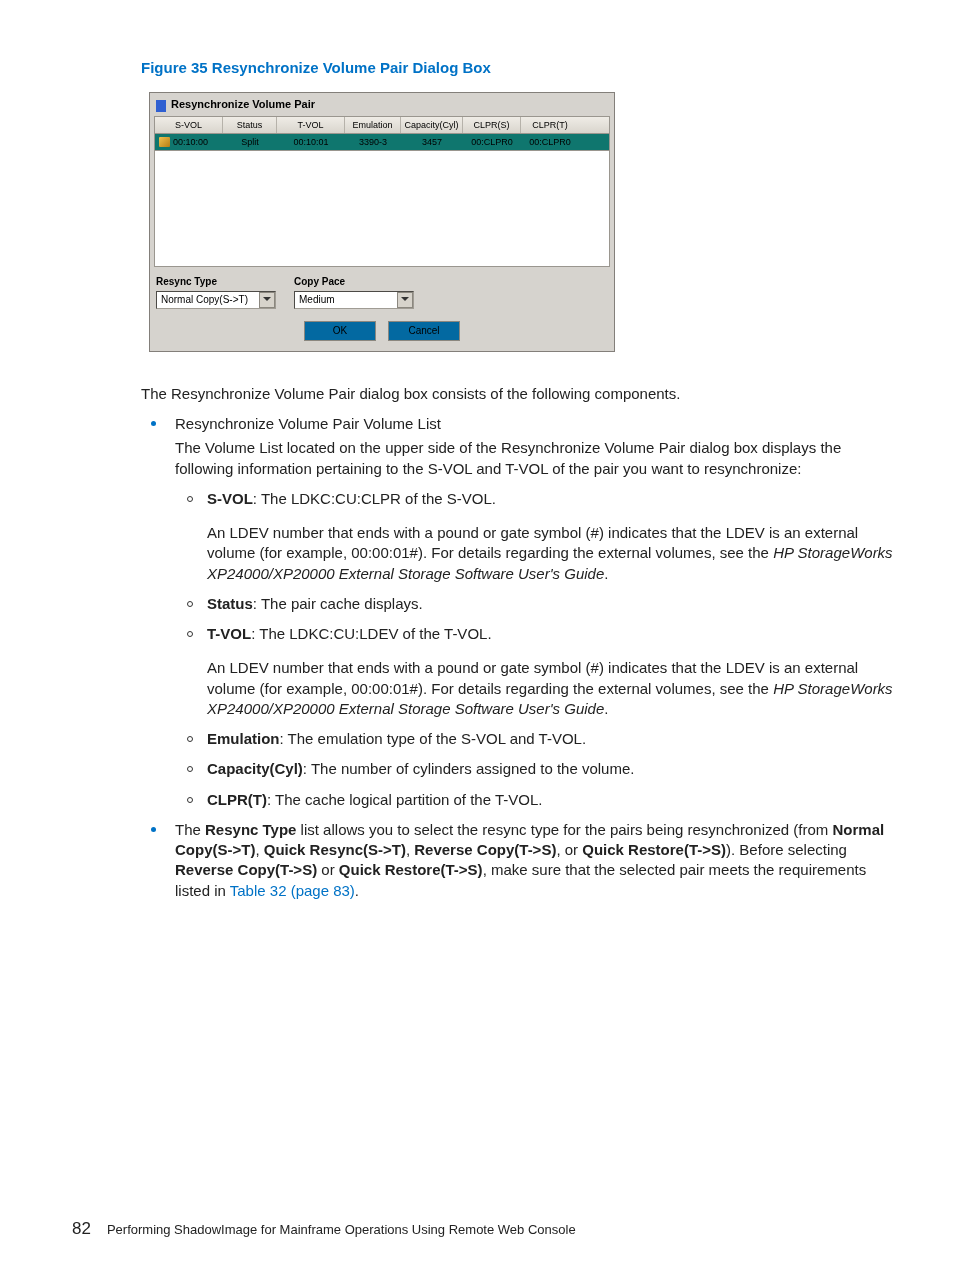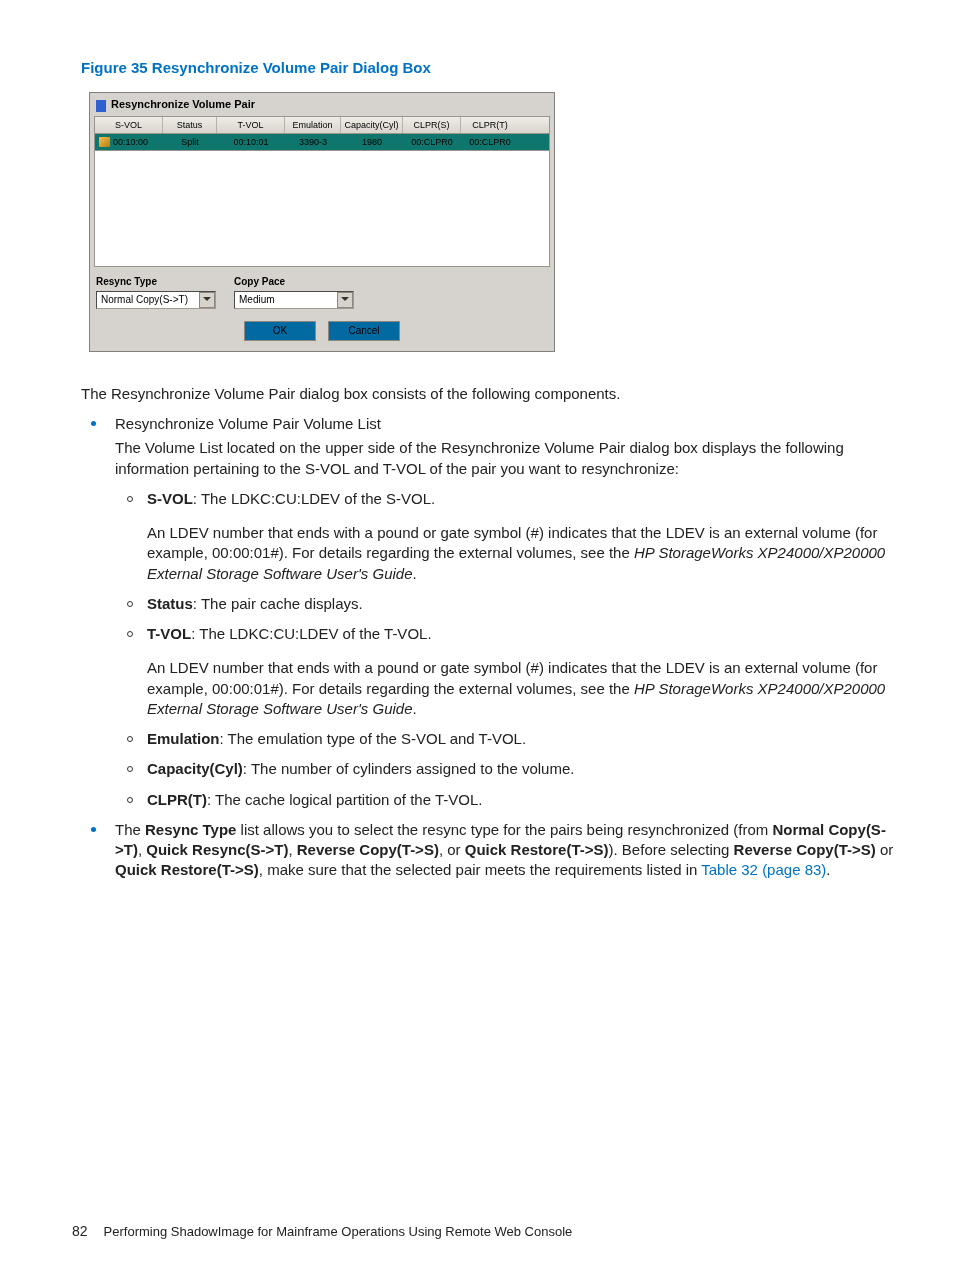--- a/index.html
+++ b/index.html
@@ -5,21 +5,21 @@
   * { box-sizing: border-box; }
   body {
     margin: 0;
     background: #fff;
     font-family: Arial, Helvetica, sans-serif;
     color: #222;
   }
   .page {
     width: 954px;
     min-height: 1271px;
-    padding: 58px 60px 30px 29px;
+    padding: 58px 60px 30px 89px;
     position: relative;
     font-size: 15px;
     line-height: 1.35;
   }
   .fig-caption {
     color: #0072c6;
     font-weight: bold;
     font-size: 15px;
     margin: 0 0 14px 52px;
   }
@@ -122,21 +122,21 @@
   .b{font-weight:bold;}
   .i{font-style:italic;}
   .link{color:#0072c6;}
   .li-desc{margin-top:14px;}
   .li-item-p{margin:4px 0 10px 0;}
 
   .footer{
     position:absolute; bottom:30px; left:72px;
     font-size:13px; display:flex; gap:16px; align-items:baseline;
   }
-  .footer .pn{font-size:14px;}
+  .footer .pn{font-size:17px;}
 </style>
 </head>
 <body>
 
 <div class="page">
 
   <div class="fig-caption">Figure 35 Resynchronize Volume Pair Dialog Box</div>
 
   <div class="dlg-wrap">
     <div class="dlg">
@@ -155,21 +155,21 @@
           <div class="c-clprt" style="border-right:none;">CLPR(T)</div>
         </div>
         <div class="vl-row">
           <div class="c-svol">
             <span class="row-icon"></span>
             <span>00:10:00</span>
           </div>
           <div class="c-status">Split</div>
           <div class="c-tvol">00:10:01</div>
           <div class="c-emu">3390-3</div>
-          <div class="c-cap">1980</div>
+          <div class="c-cap">3457</div>
           <div class="c-clprs">00:CLPR0</div>
           <div class="c-clprt">00:CLPR0</div>
         </div>
         <div class="vl-body"></div>
       </div>
       <div class="opts">
         <div class="opt-group">
           <span class="opt-label">Resync Type</span>
           <div class="combo">
             <span>Normal Copy(S-&gt;T)</span>
@@ -192,21 +192,21 @@
   </div>
 
   <p class="para">The Resynchronize Volume Pair dialog box consists of the following components.</p>
 
   <ul class="top">
     <li>
       <span>Resynchronize Volume Pair Volume List</span>
       <div class="li-item-p">The Volume List located on the upper side of the Resynchronize Volume Pair dialog box displays the following information pertaining to the S-VOL and T-VOL of the pair you want to resynchronize:</div>
       <ul class="sub">
         <li>
-          <span class="b">S-VOL</span><span>: The LDKC:CU:LDEV of the S-VOL.</span>
+          <span class="b">S-VOL</span><span>: The LDKC:CU:CLPR of the S-VOL.</span>
           <div class="li-desc">
             <span>An LDEV number that ends with a pound or gate symbol (#) indicates that the LDEV is an external volume (for example, 00:00:01#). For details regarding the external volumes, see the </span><span class="i">HP StorageWorks XP24000/XP20000 External Storage Software User's Guide</span><span>.</span>
           </div>
         </li>
         <li>
           <span class="b">Status</span><span>: The pair cache displays.</span>
         </li>
         <li>
           <span class="b">T-VOL</span><span>: The LDKC:CU:LDEV of the T-VOL.</span>
           <div class="li-desc">

